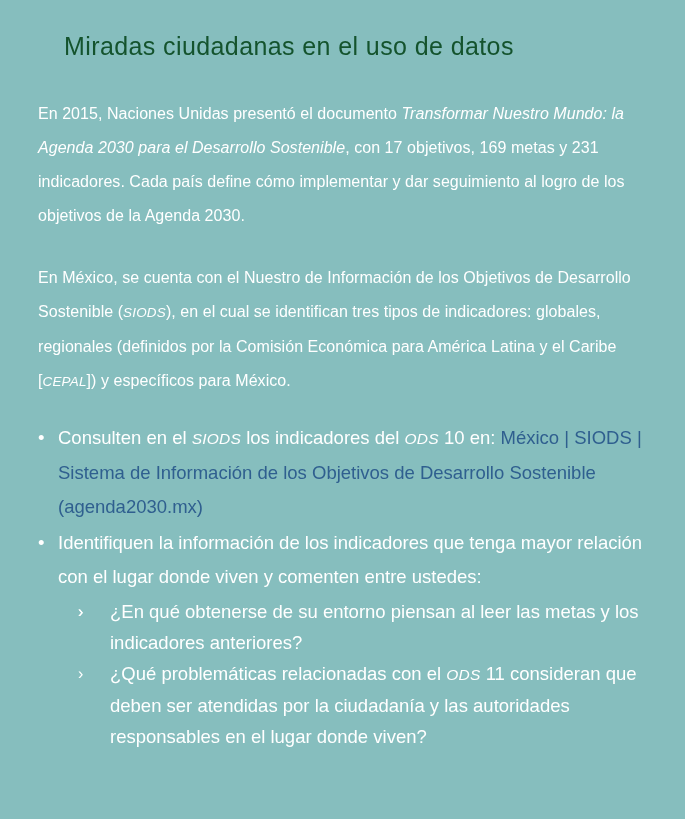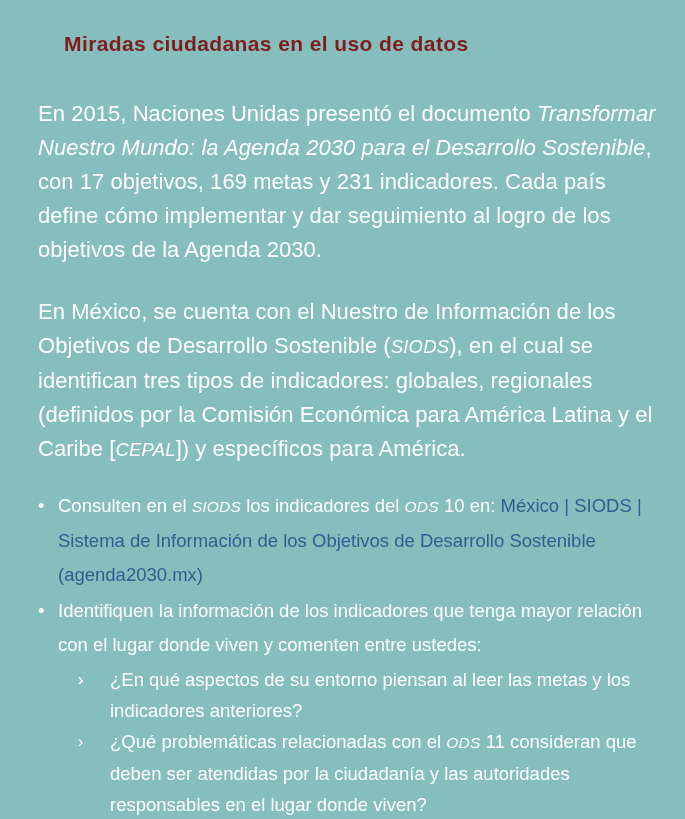--- a/index.html
+++ b/index.html
@@ -17,38 +17,38 @@
     position: relative;
     width: 685px;
     height: 819px;
     box-sizing: border-box;
   }
 
   .title {
     position: absolute;
     left: 64px;
     top: 32px;
-    font-size: 21px;
-    font-weight: bold;
-    color: #7f1d1d;
+    font-size: 25px;
+    font-weight: normal;
+    color: #14532d;
     letter-spacing: 0.4px;
     white-space: nowrap;
   }
 
   .content {
     position: absolute;
     left: 38px;
     top: 97px;
     width: 630px;
   }
 
   p.para {
     margin: 0 0 28px 0;
     color: #ffffff;
-    font-size: 22px;
+    font-size: 16px;
     line-height: 34px;
     letter-spacing: 0.05px;
   }
   p.para:last-of-type { margin-bottom: 0; }
 
   .it { font-style: italic; }
 
   .sc {
     font-size: 0.84em;
     letter-spacing: 0.2px;
@@ -111,29 +111,29 @@
 <body>
 
 <div class="page">
 
   <div class="title">Miradas ciudadanas en el uso de datos</div>
 
   <div class="content">
 
     <div id="paragraph-list">
         <p class="para"><span>En 2015, Naciones Unidas presentó el documento </span><span class="it">Transformar Nuestro Mundo: la Agenda 2030 para el Desarrollo Sostenible</span><span>, con 17 objetivos, 169 metas y 231 indicadores. Cada país define cómo implementar y dar seguimiento al logro de los objetivos de la Agenda 2030.</span></p>
-        <p class="para"><span>En México, se cuenta con el Nuestro de Información de los Objetivos de Desarrollo Sostenible (</span><span class="sc">SIODS</span><span>), en el cual se identifican tres tipos de indicadores: globales, regionales (definidos por la Comisión Económica para América Latina y el Caribe [</span><span class="sc">CEPAL</span><span>]) y específicos para América.</span></p>
+        <p class="para"><span>En México, se cuenta con el Nuestro de Información de los Objetivos de Desarrollo Sostenible (</span><span class="sc">SIODS</span><span>), en el cual se identifican tres tipos de indicadores: globales, regionales (definidos por la Comisión Económica para América Latina y el Caribe [</span><span class="sc">CEPAL</span><span>]) y específicos para México.</span></p>
       </div>
 
     <div class="list-wrap">
       <ul class="bullets" id="bullet-list">
           <li><span class="dot">•</span><span><span>Consulten en el </span><span class="sc">SIODS</span><span> los indicadores del </span><span class="sc">ODS</span><span> 10 en: </span><span class="link">México | SIODS | Sistema de Información de los Objetivos de Desarrollo Sostenible (agenda2030.mx)</span></span></li>
           <li><span class="dot">•</span><span><span>Identifiquen la información de los indicadores que tenga mayor relación con el lugar donde viven y comenten entre ustedes:</span></span></li>
         </ul>
       <ul class="sublist" id="sublist">
           <li><span class="chev">›</span></li>
-          <li><span class="chev">›</span><span><span>¿En qué aspectos de su entorno piensan al leer las metas y los indicadores anteriores?</span></span></li>
+          <li><span class="chev">›</span><span><span>¿En qué obtenerse de su entorno piensan al leer las metas y los indicadores anteriores?</span></span></li>
           <li><span class="chev">›</span><span><span>¿Qué problemáticas relacionadas con el </span><span class="sc">ODS</span><span> 11 consideran que deben ser atendidas por la ciudadanía y las autoridades responsables en el lugar donde viven?</span></span></li>
         </ul>
     </div>
 
   </div>
 </div>
 
 </body></html>

